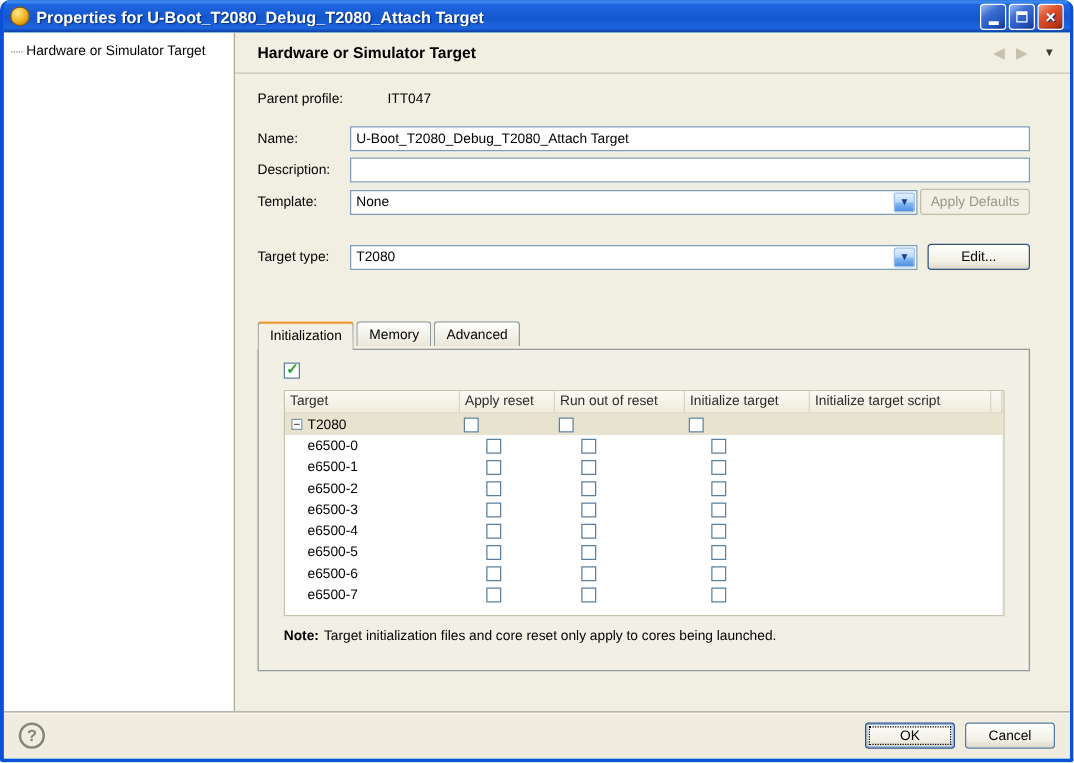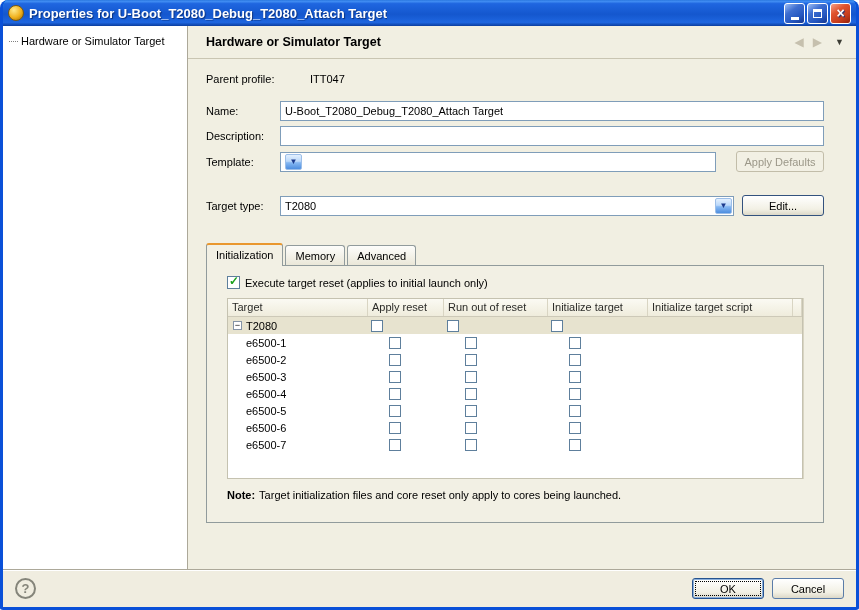--- a/index.html
+++ b/index.html
@@ -57,26 +57,26 @@
   .combo-value { flex:1; white-space:nowrap; overflow:hidden; }
   .combo-btn { width:17px; height:16px; flex:none; border-radius:2px; border:1px solid #9CBEE8;
     background:linear-gradient(180deg,#E3F0FE 0%,#BBD8FA 45%,#86B8F2 55%,#4E8EE0 100%);
     display:flex; align-items:center; justify-content:center; color:#1C3A8C; font-size:8px; }
 
   .btn { height:21px; border:1px solid #5A7CA8; border-radius:3px;
     background:linear-gradient(180deg,#ffffff 0%,#F2F0E4 70%,#DCD8C8 100%);
     font-family:"Liberation Sans", sans-serif; font-size:11px; color:#000;
     display:flex; align-items:center; justify-content:center; }
   .btn.disabled { color:#9B9788; border:1px solid #C2BDA9; background:#F2F0E4; }
-  .btn-apply { width:88px; margin-left:20px; flex:none; }
+  .btn-apply { width:88px; margin-left:2px; flex:none; }
   .btn-edit { width:82px; margin-left:8px; flex:none; border-color:#33527E; }
   .gap18 { height:18px; flex:none; }
 
   
-  .tabs { display:flex; align-items:flex-end; margin-top:22px; position:relative; z-index:2; }
+  .tabs { display:flex; align-items:flex-start; margin-top:36px; position:relative; z-index:2; }
   .tab { height:20px; display:flex; align-items:center; padding:0 9px; margin-right:2px;
     border:1px solid #919B9C; border-bottom:none; border-radius:3px 3px 0 0;
     background:linear-gradient(180deg,#FDFDFB 0%,#EAE7D8 100%); }
   .tab.active { height:23px; margin-bottom:-1px; padding-bottom:1px;
     background:#F2F0E4; border-top:2px solid #E9972E; z-index:3; }
 
   .tab-panel { border:1px solid #919B9C; background:#F2F0E4; height:258px; flex:none;
     padding:8px 20px 10px 20px; display:flex; flex-direction:column; }
 
   .cb { width:13px; height:13px; background:#fff; border:1px solid #5E7F9C; flex:none;
@@ -174,20 +174,21 @@
         </div>
 
         <div class="form-row">
           <span class="lbl">Description:</span>
           <input class="text-input" type="text" value="" style="">
         </div>
 
         <div class="form-row">
           <span class="lbl">Template:</span>
           <span class="combo">
+            <span class="combo-value">None</span>
             <span class="combo-btn">▼</span>
           </span>
           <span class="btn disabled btn-apply">Apply Defaults</span>
         </div>
 
         <div class="gap18"></div>
 
         <div class="form-row">
           <span class="lbl">Target type:</span>
           <span class="combo">
@@ -206,21 +207,20 @@
               <span>Memory</span>
             </span>
             <span class="tab">
               <span>Advanced</span>
             </span>
           </div>
 
         <div class="tab-panel">
           <div class="cb-row">
             <span class="cb checked"></span>
-            <span>Execute target reset (applies to initial launch only)</span>
           </div>
 
           <div class="table-wrap">
             <div class="table">
               <div class="thead">
                 <span class="th c-target">Target</span>
                 <span class="th c-core">Apply reset</span>
                 <span class="th c-run">Run out of reset</span>
                 <span class="th c-init">Initialize target</span>
                 <span class="th c-script">Initialize target script</span>
@@ -241,20 +241,37 @@
                   </span>
                   <span class="c-init td-cb">
                     <span class="cb"></span>
                   </span>
                   <span class="c-script"></span>
                   <span class="c-fill"></span>
                 </div>
                   <div class="tr child">
                   <span class="c-target td-target">
                     <span class="expander">−</span>
+                    <span>e6500-0</span>
+                  </span>
+                  <span class="c-core td-cb">
+                    <span class="cb"></span>
+                  </span>
+                  <span class="c-run td-cb">
+                    <span class="cb"></span>
+                  </span>
+                  <span class="c-init td-cb">
+                    <span class="cb"></span>
+                  </span>
+                  <span class="c-script"></span>
+                  <span class="c-fill"></span>
+                </div>
+                  <div class="tr child">
+                  <span class="c-target td-target">
+                    <span class="expander">−</span>
                     <span>e6500-1</span>
                   </span>
                   <span class="c-core td-cb">
                     <span class="cb"></span>
                   </span>
                   <span class="c-run td-cb">
                     <span class="cb"></span>
                   </span>
                   <span class="c-init td-cb">
                     <span class="cb"></span>

